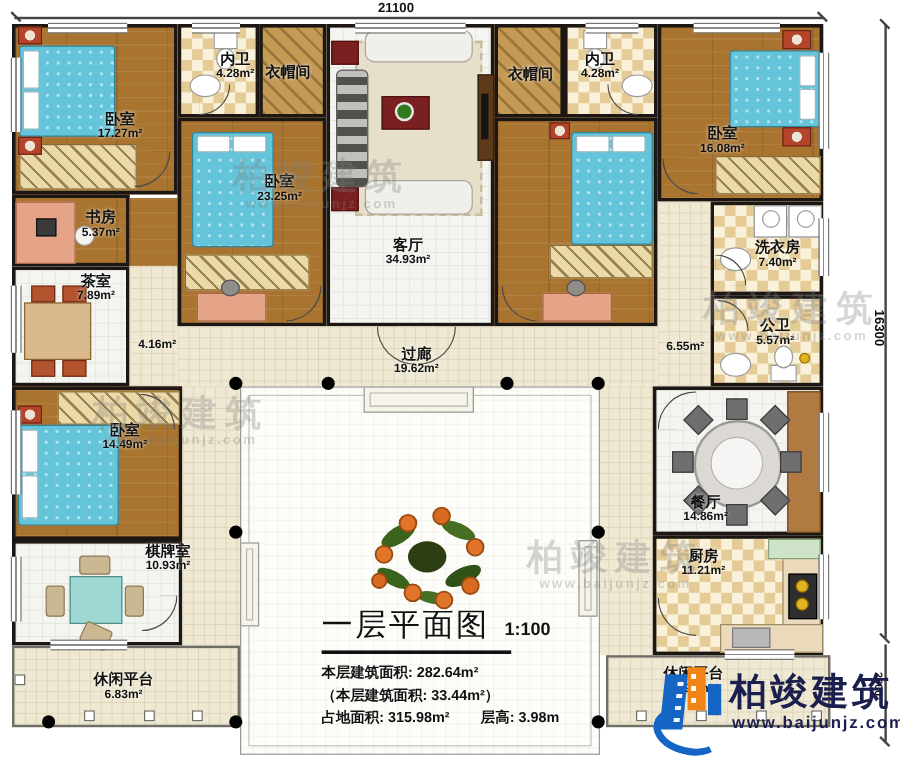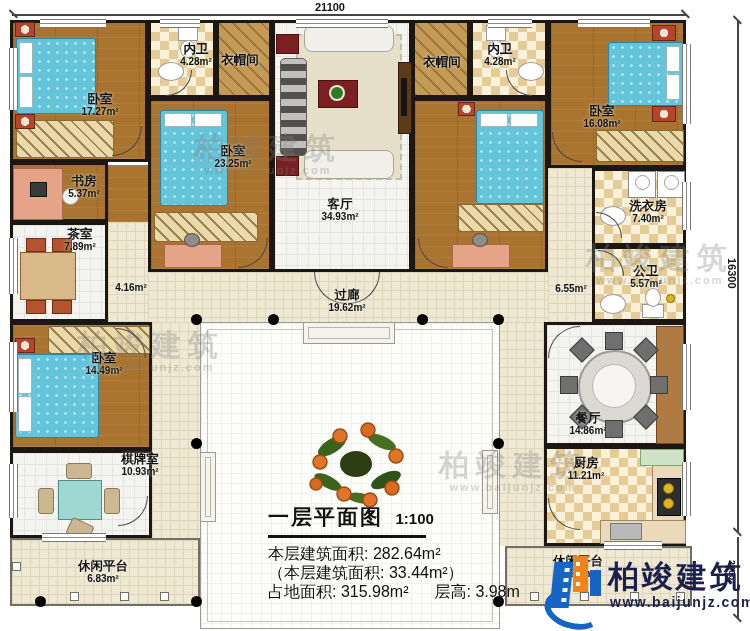--- a/index.html
+++ b/index.html
@@ -58,21 +58,21 @@
   .dimline{position:absolute;background:#444;z-index:30;}
   .tick{position:absolute;width:11px;height:1.5px;background:#444;transform:rotate(45deg);z-index:30;}
   .wm{position:absolute;z-index:50;text-align:center;color:rgba(128,128,128,.32);pointer-events:none;}
   .wm .big{font-size:30px;font-weight:800;letter-spacing:7px;line-height:1;}
   .wm .url{font-size:11px;font-weight:bold;letter-spacing:2px;line-height:1.4;}
   .titleblock{position:absolute;z-index:45;color:#111;}
   .sofa-w{position:absolute;background:#f1efe9;border:1.5px solid #a9a59b;border-radius:8px;z-index:6;}
   .sofa-g{position:absolute;background:#8f8d88;border:1.5px solid #5f5d58;border-radius:5px;z-index:6;
     background-image:repeating-linear-gradient(0deg,rgba(20,20,20,.5) 0 7px,rgba(255,255,255,.45) 7px 14px);}
   .chair-d{position:absolute;width:16px;height:16px;background:#6f6f6f;border:1.5px solid #3c3c3c;z-index:6;}
-  .legend-line{font-size:16px;font-weight:normal;line-height:19px;white-space:nowrap;}
+  .legend-line{font-size:12px;font-weight:bold;line-height:19px;white-space:nowrap;}
   .lg-txt{position:absolute;color:#1b1f4e;font-weight:800;z-index:60;white-space:nowrap;}
 </style>
 </head>
 <body>
 
 <div id="plan">
 
   <div class="room wood" style="left:10px;top:20px;width:138px;height:142px;"></div>
   <div class="room wood" style="left:10px;top:162px;width:98px;height:60px;"></div>
   <div class="room lightgrid" style="left:10px;top:222px;width:98px;height:100px;"></div>
@@ -346,21 +346,21 @@
     <circle cx="66" cy="10" r="7" fill="#d96a22" stroke="#9c4a12" stroke-width="1.5"></circle>
     <circle cx="94" cy="36" r="7" fill="#e0752a" stroke="#9c4a12" stroke-width="1.5"></circle>
     <circle cx="90" cy="68" r="7" fill="#d96a22" stroke="#9c4a12" stroke-width="1.5"></circle>
     <circle cx="42" cy="74" r="7" fill="#e0752a" stroke="#9c4a12" stroke-width="1.5"></circle>
     <circle cx="68" cy="80" r="7" fill="#e0752a" stroke="#9c4a12" stroke-width="1.5"></circle>
     <circle cx="14" cy="64" r="6" fill="#d96a22" stroke="#9c4a12" stroke-width="1.5"></circle>
   </svg>
 
   <div class="titleblock" style="left:268px;top:503px;width:230px;">
     <div style="white-space:nowrap;">
-      <span style="font-size:21px;font-weight:700;letter-spacing:2px;">一层平面图</span>
+      <span style="font-size:26px;font-weight:400;letter-spacing:2px;">一层平面图</span>
       <span style="font-size:15px;font-weight:bold;margin-left:8px;">1:100</span>
     </div>
     <div style="width:158px;height:3px;background:#111;margin-top:4px;"></div>
     <div style="margin-top:6px;">
       <div class="legend-line">本层建筑面积: 282.64m²</div>
       <div class="legend-line">（本层建筑面积: 33.44m²）</div>
       <div class="legend-line" style="display:flex;gap:26px;">
         <span>占地面积: 315.98m²</span>
         <span>层高: 3.98m</span>
       </div>

